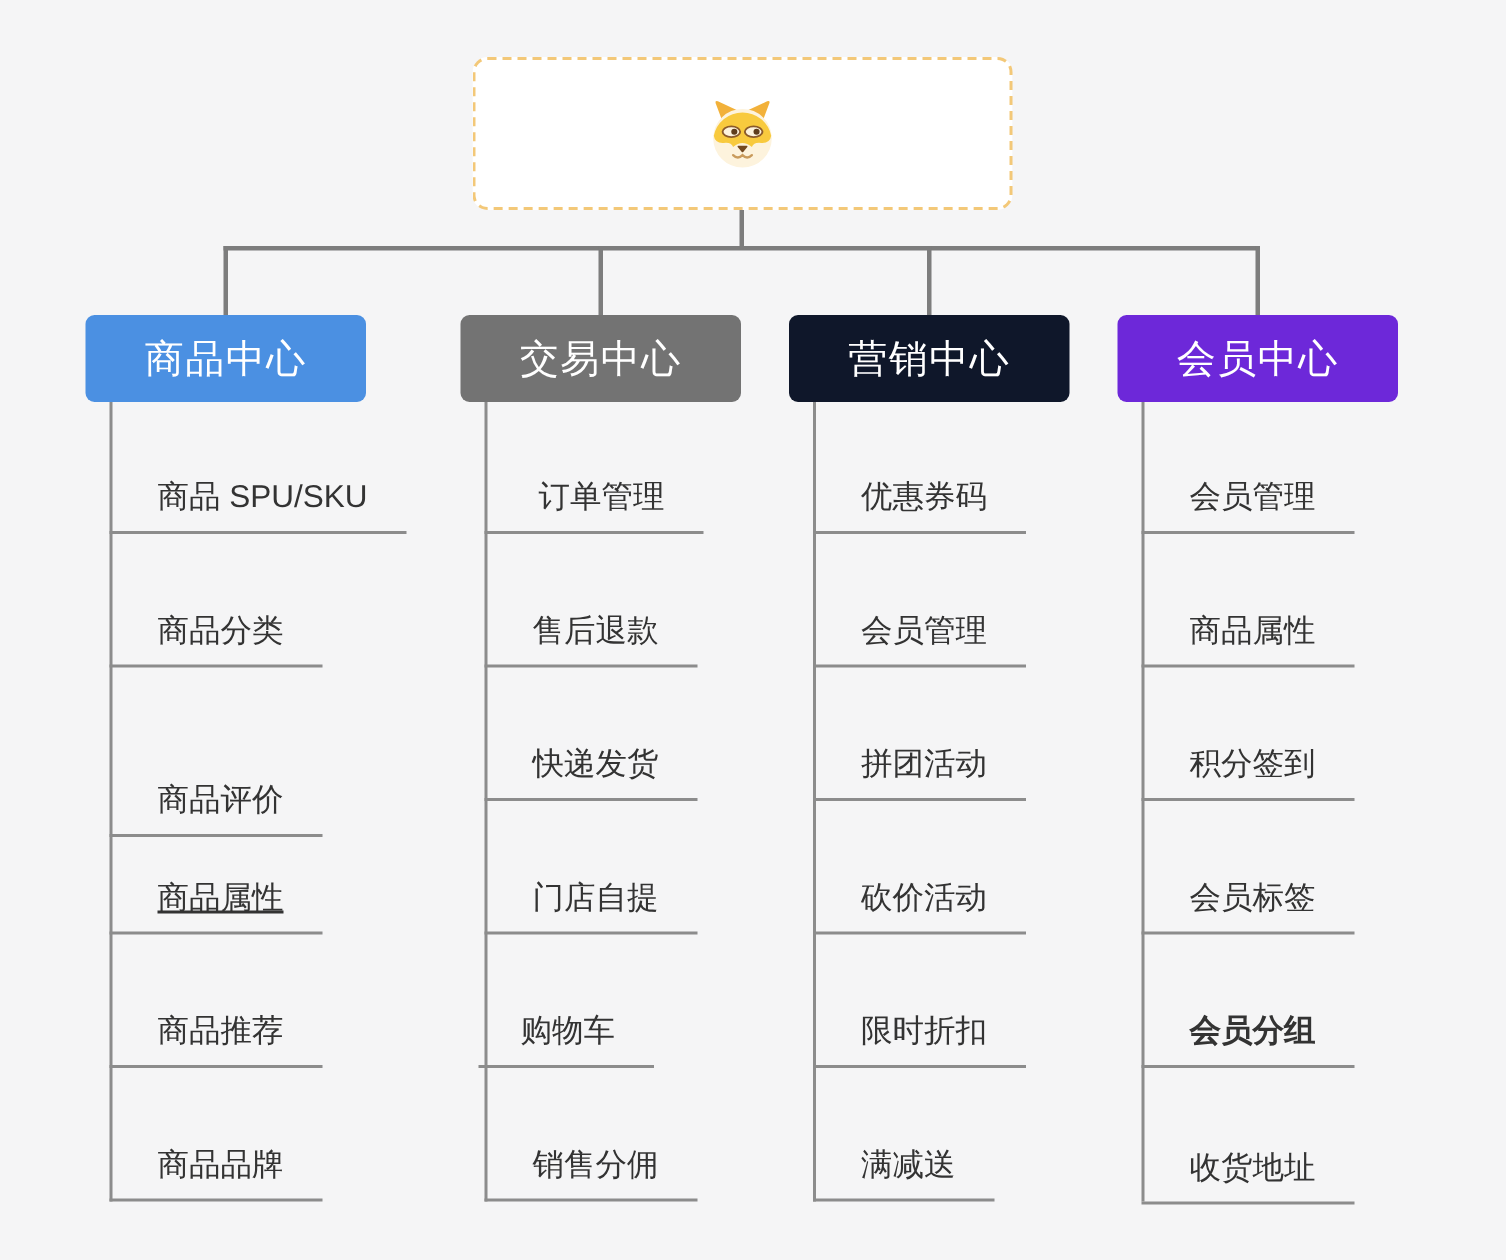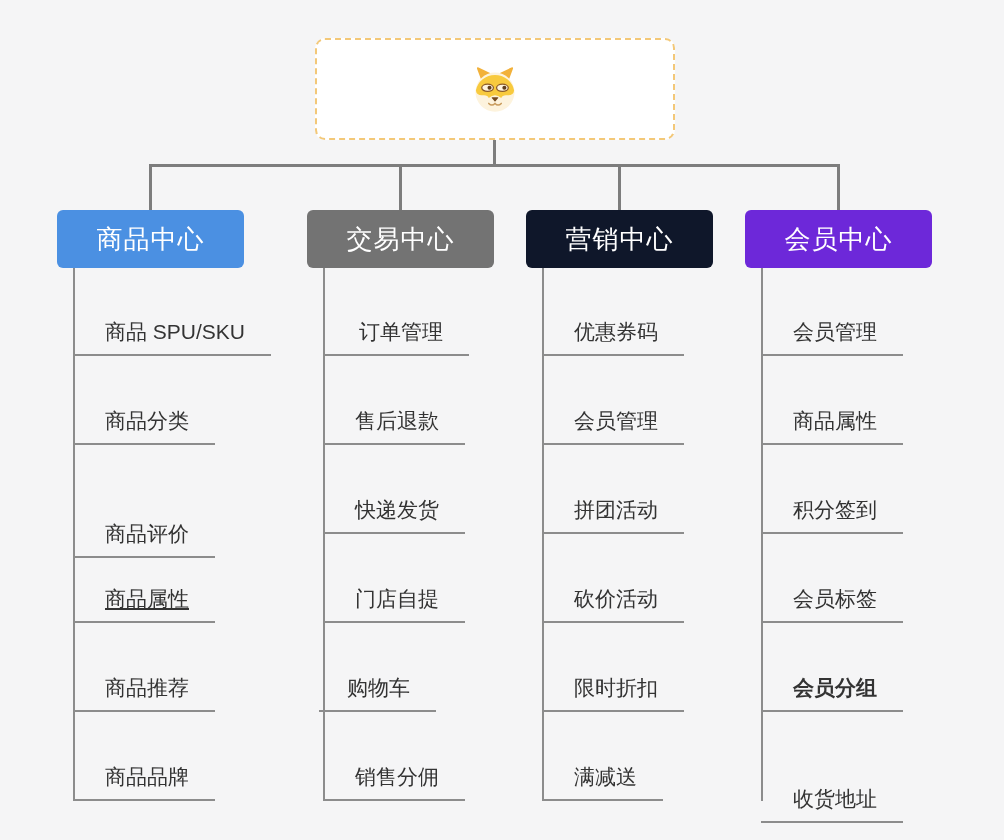--- a/index.html
+++ b/index.html
@@ -88,15 +88,15 @@
       <div class="leaf" style="left: 542px; top: 670px;">限时折扣</div>
       <div class="leaf" style="left: 542px; top: 759px;">满减送</div>
       <div class="conn v" style="left: 837px; top: 164px; height: 48px;"></div>
       <div class="branch-node" style="left: 745px; background: #6d28d9;">会员中心</div>
       <div class="spine" style="left: 761px; top: 268px; height: 533px;"></div>
       <div class="leaf" style="left: 761px; top: 314px;">会员管理</div>
       <div class="leaf" style="left: 761px; top: 403px;">商品属性</div>
       <div class="leaf" style="left: 761px; top: 492px;">积分签到</div>
       <div class="leaf" style="left: 761px; top: 581px;">会员标签</div>
       <div class="leaf" style="left: 761px; top: 670px; font-weight: bold;">会员分组</div>
-      <div class="leaf" style="left: 761px; top: 781px;">收货地址</div>
+      <div class="leaf" style="left: 761px; top: 761px;">收货地址</div>
     </div>
 </div>
 
 </body></html>

